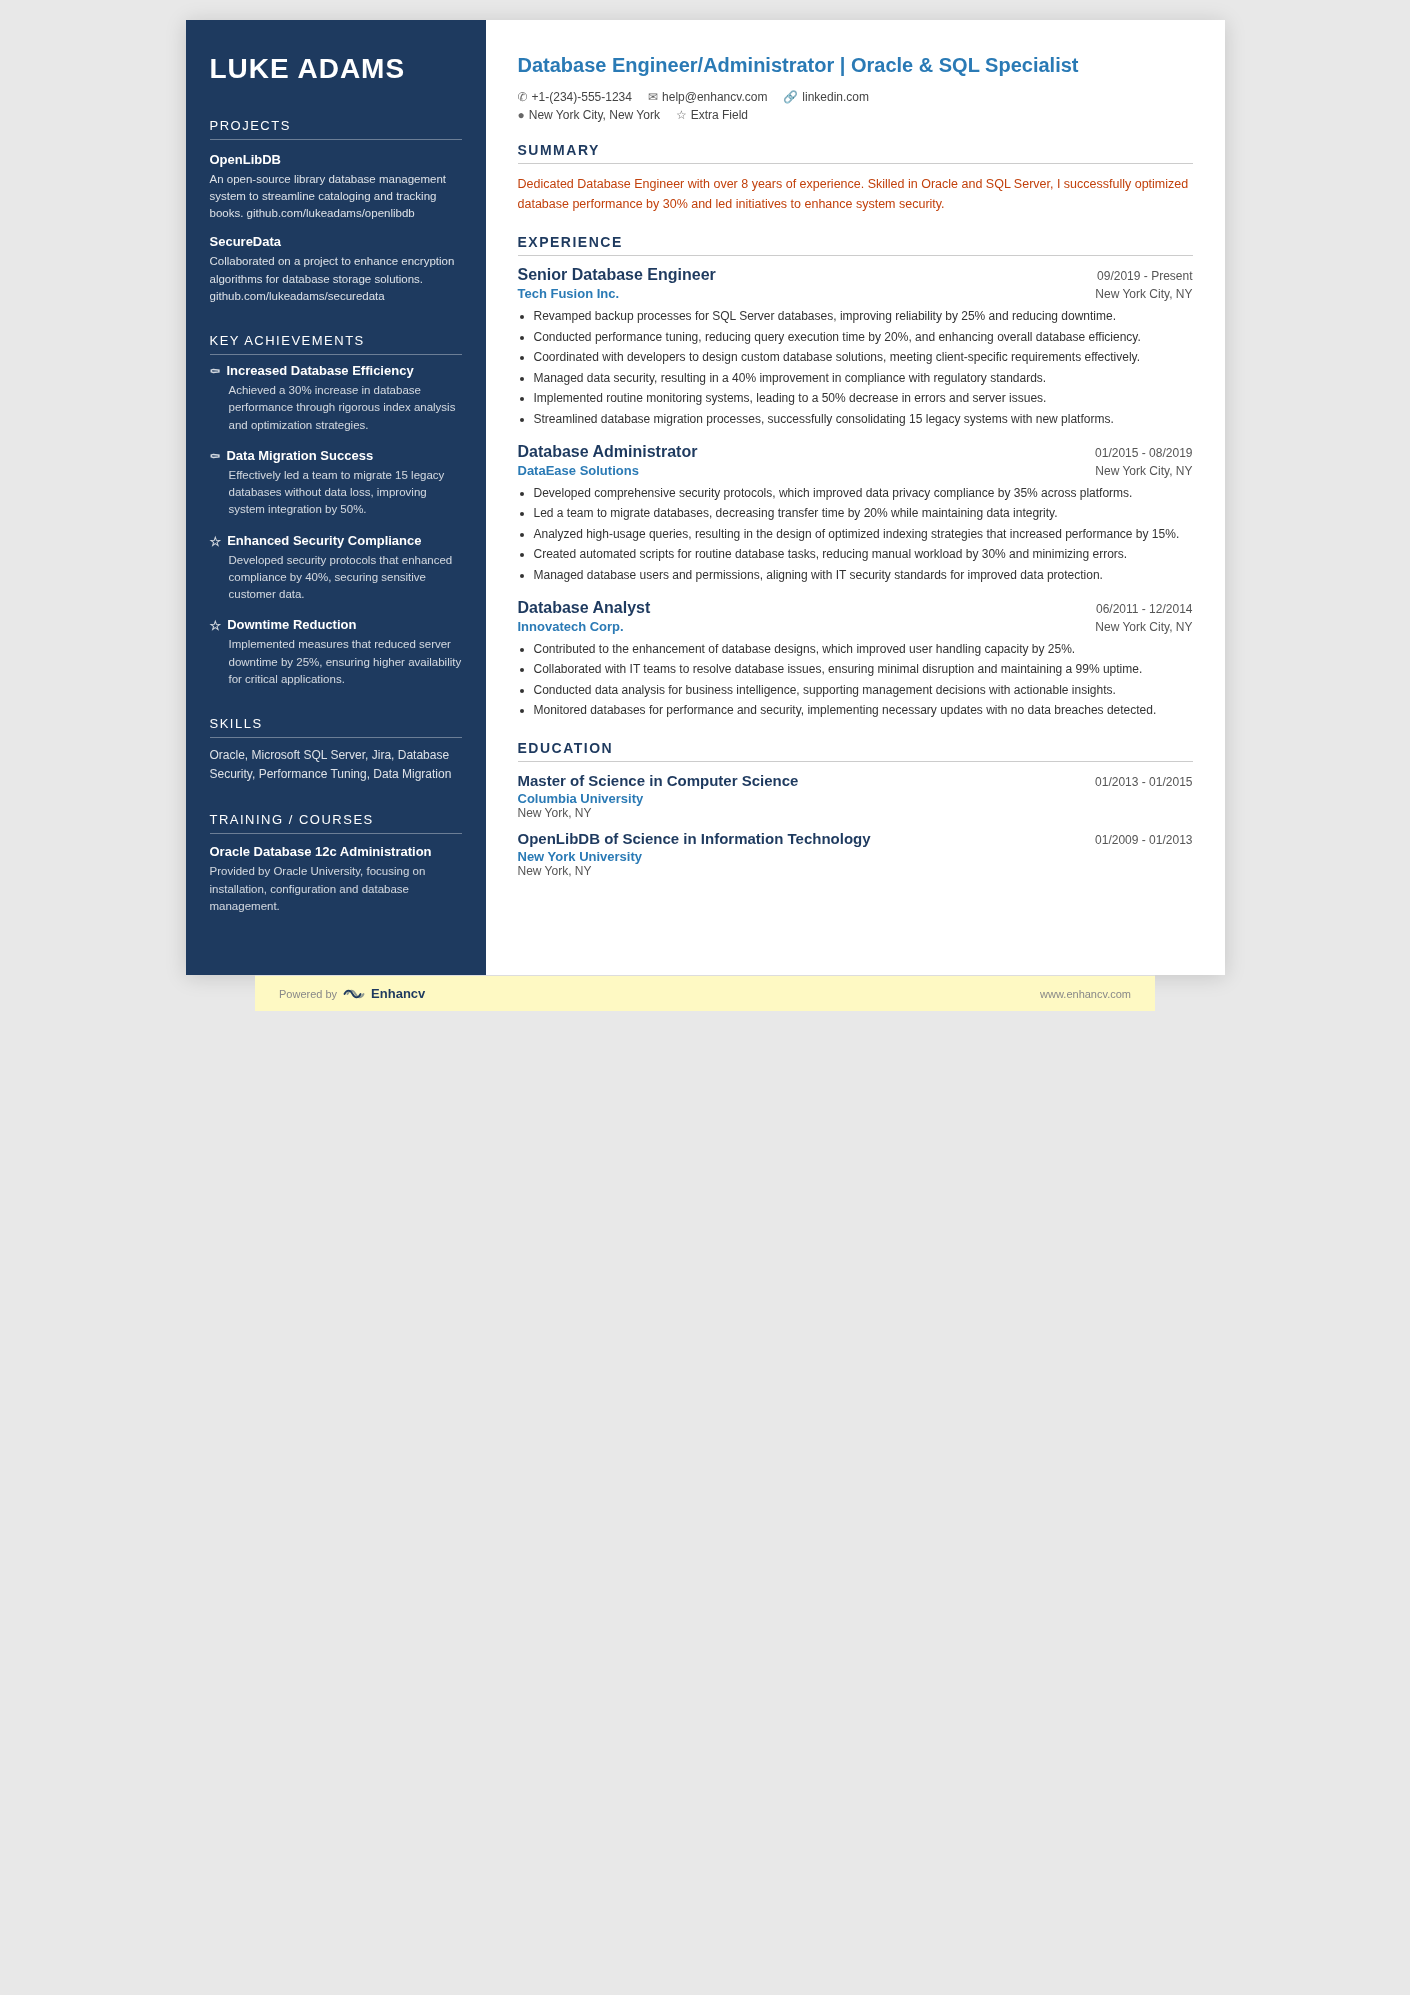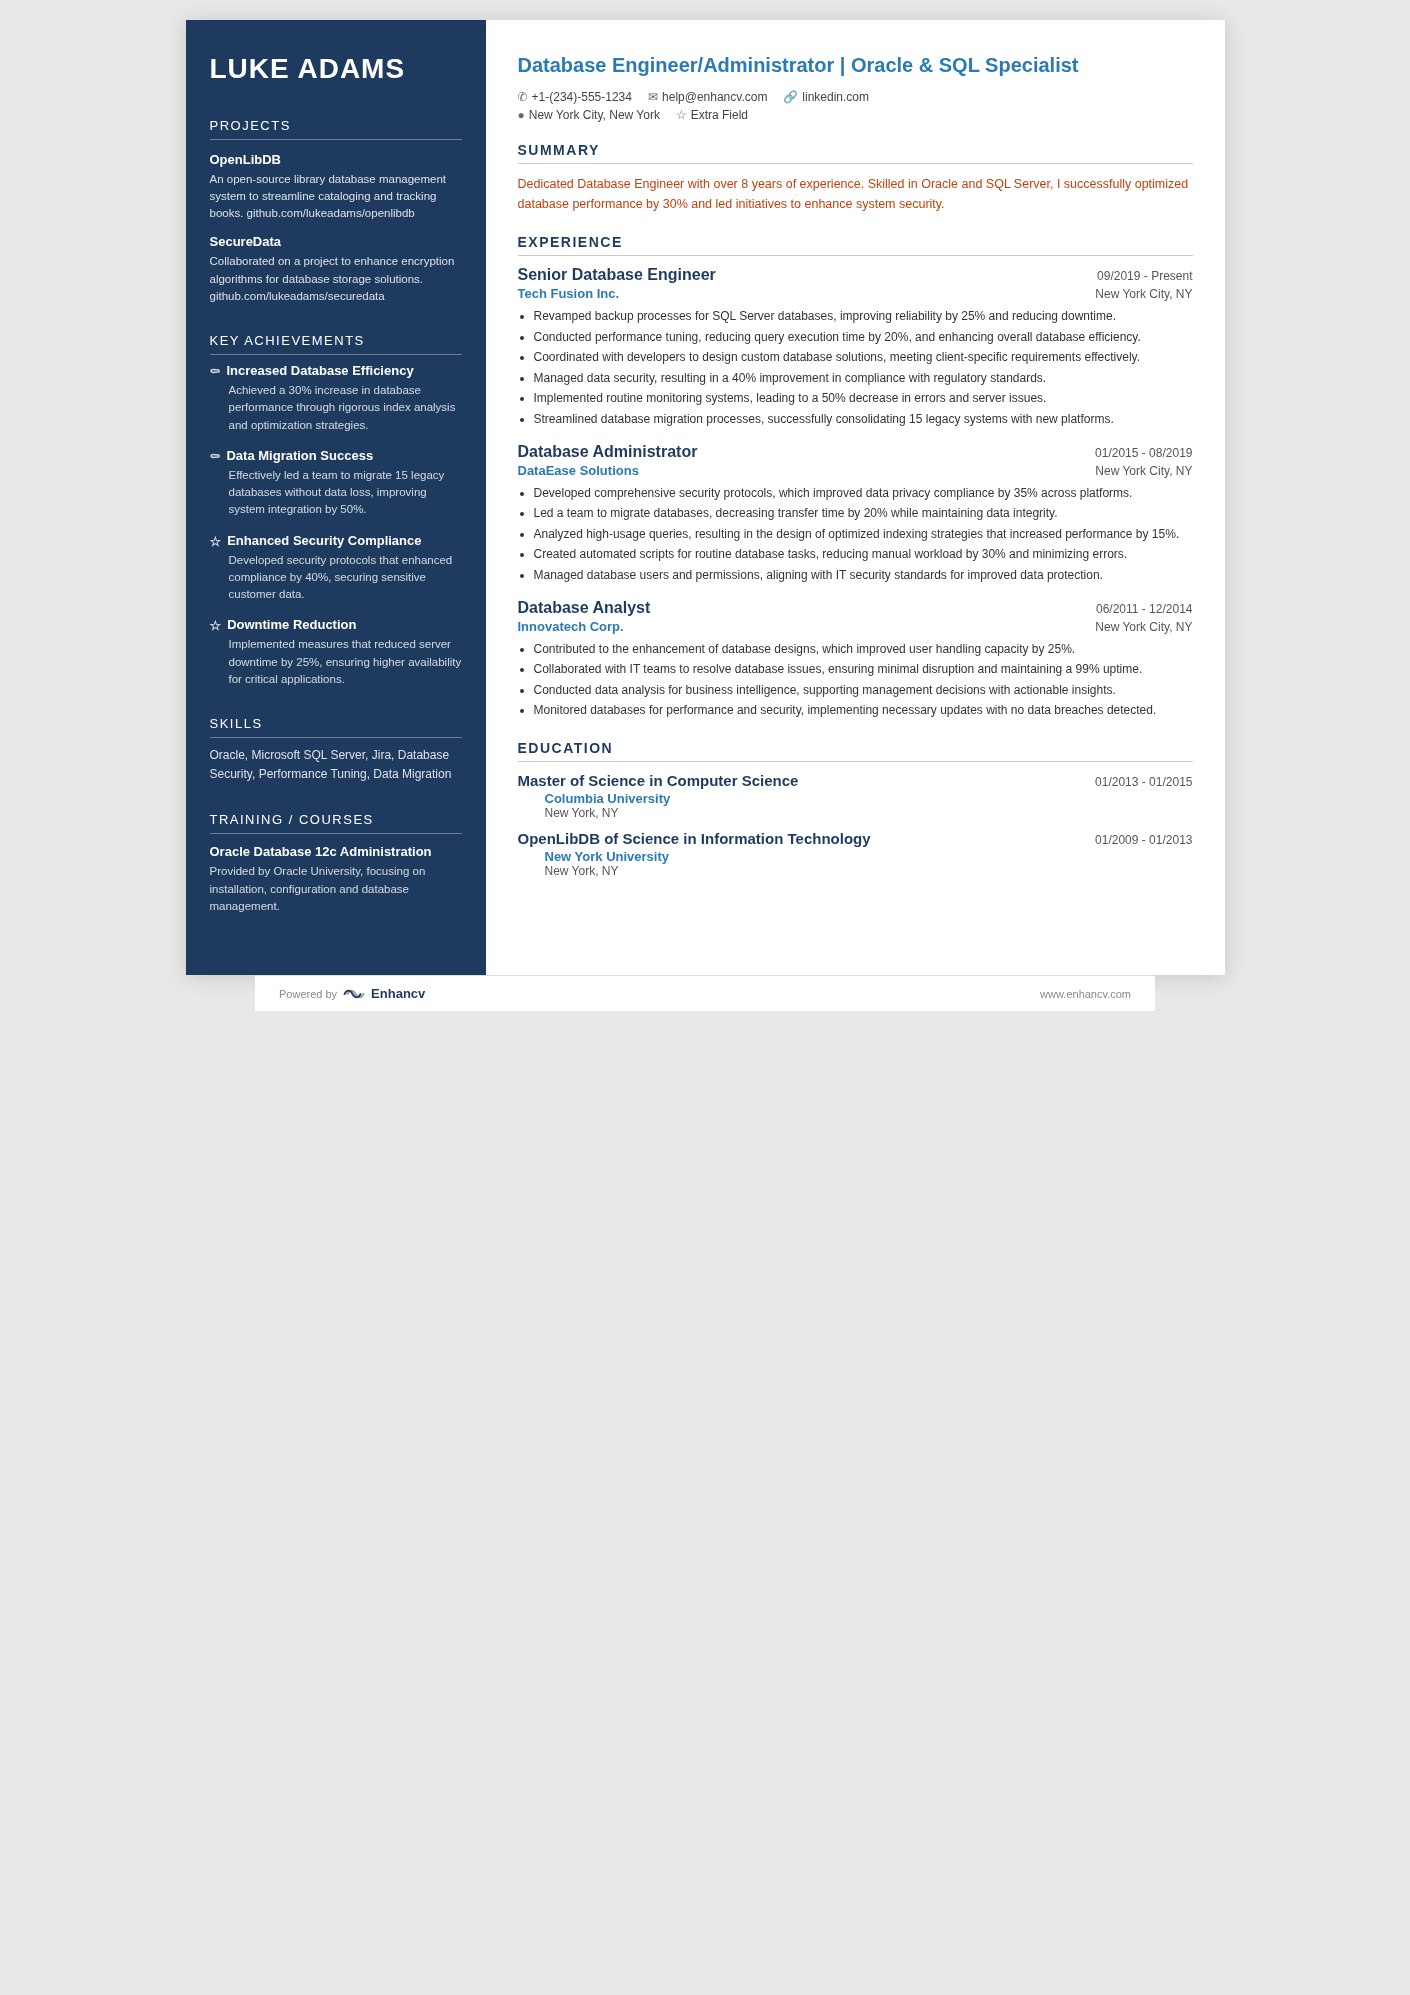--- a/index.html
+++ b/index.html
@@ -211,29 +211,28 @@
       flex-direction: column;
     }
     .edu-school {
       font-size: 13px;
       font-weight: 600;
       color: #2a7ab5;
     }
     .edu-location {
       font-size: 12px;
       color: #555;
-      margin-left: 27px;
     }
     .footer-bar {
       width: 900px;
       display: flex;
       justify-content: space-between;
       align-items: center;
       padding: 10px 24px 10px 24px;
-      background: #ffffff;
+      background: #fef9c3;
       border-top: 1px solid #ddd;
     }
     .footer-powered {
       display: flex;
       align-items: center;
       gap: 6px;
       font-size: 11px;
       color: #888;
     }
     .footer-logo {

